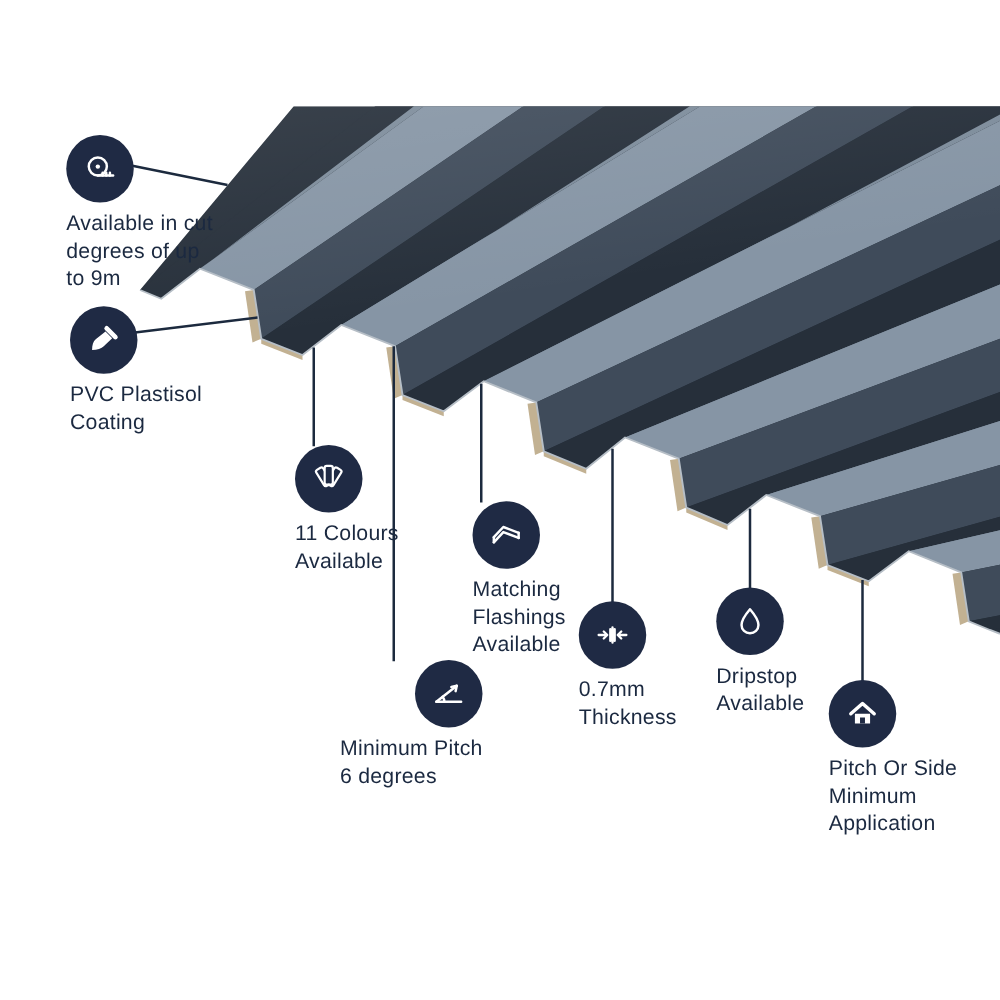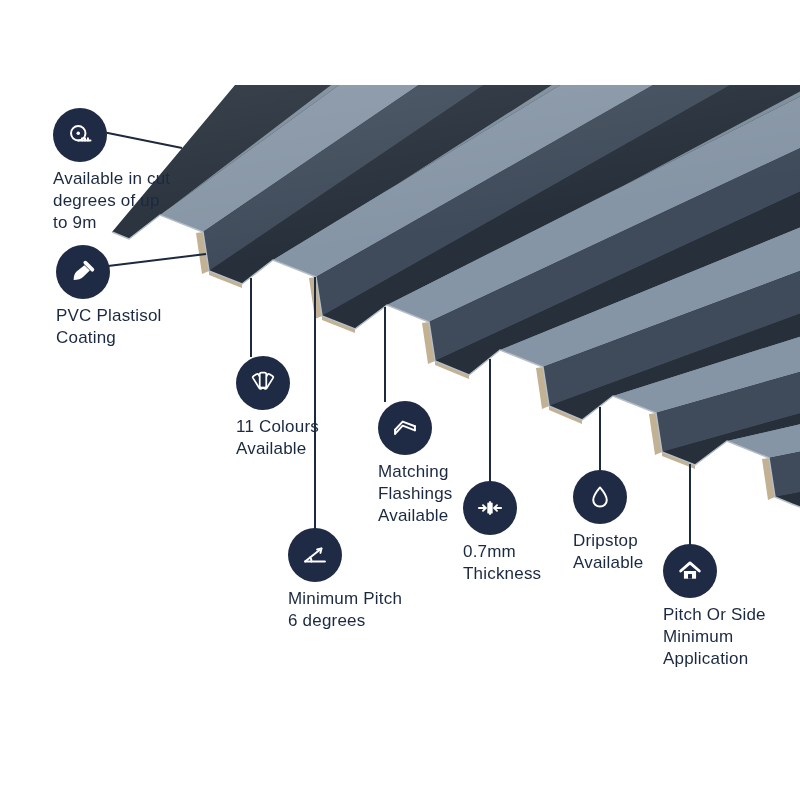--- a/index.html
+++ b/index.html
@@ -15,21 +15,21 @@
   }
   .badge svg{display:block;}
   .label{
     color:#1b2940;font-size:17px;line-height:22px;font-weight:500;letter-spacing:.2px;
     white-space:nowrap;
   }
   
   .c-cut       {left:41px;  top:108px;margin-left:12px;}
   .c-coating   {left:56px;  top:245px;}
   .c-colours   {left:224px; top:356px;margin-left:12px;}
-  .c-pitch     {left:288px; top:528px;}
+  .c-pitch     {left:272px; top:528px;align-items:flex-end;}
   .c-flashings {left:378px; top:401px;}
   .c-thickness {left:463px; top:481px;}
   .c-dripstop  {left:573px; top:470px;}
   .c-cladding  {left:663px; top:544px;}
 </style>
 </head>
 <body>
 
 <div class="stage">
 

